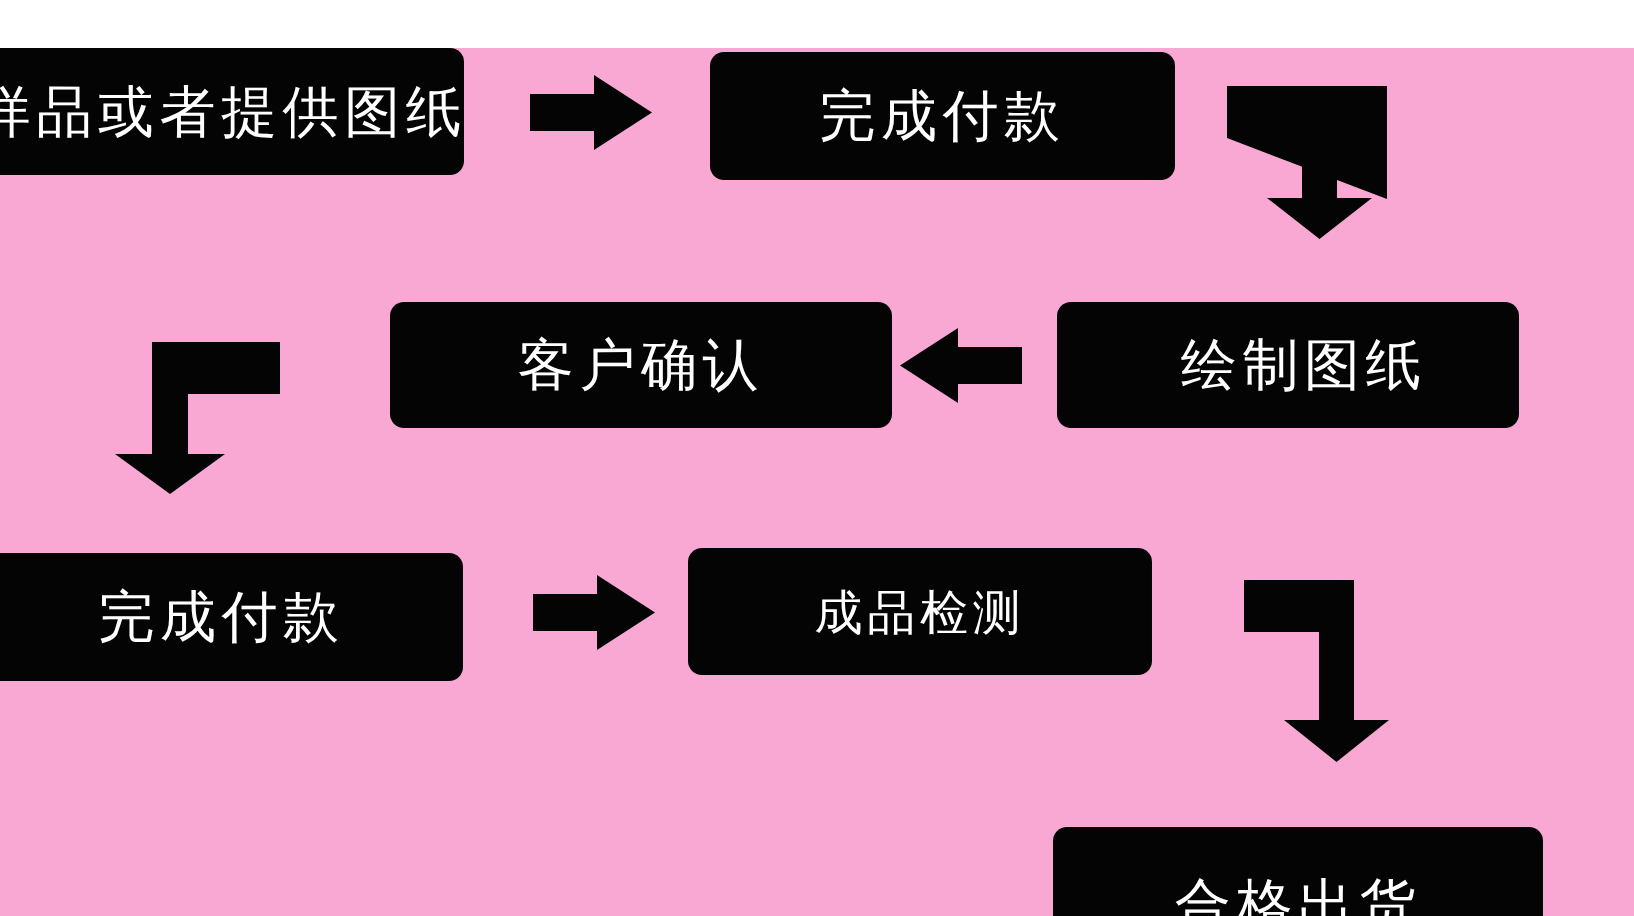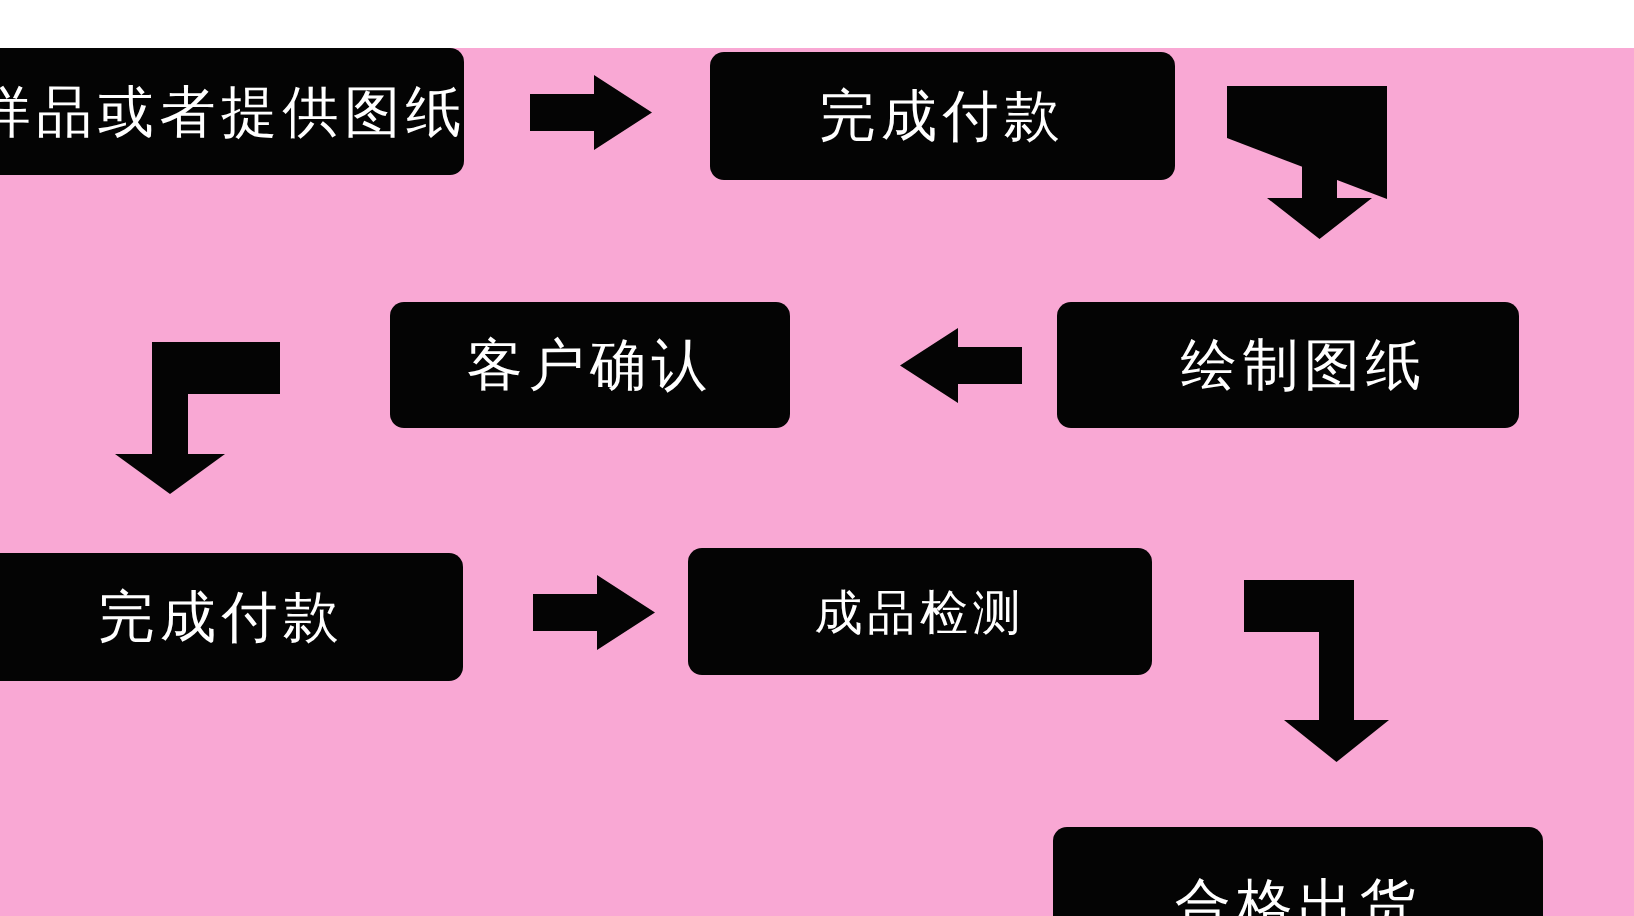--- a/index.html
+++ b/index.html
@@ -59,21 +59,21 @@
   </div>
 
   <div class="node" style="left: 710px; top: 4px; width: 465px; height: 128px; background: rgb(4, 4, 4);">
     <span class="node-label" style="font-size: 56px; color: rgb(255, 255, 255);">完成付款</span>
   </div>
 
   <div class="node" style="left: 1057px; top: 254px; width: 462px; height: 126px; background: rgb(4, 4, 4); padding-left: 32px;">
     <span class="node-label" style="font-size: 56px; color: rgb(255, 255, 255);">绘制图纸</span>
   </div>
 
-  <div class="node" style="left: 390px; top: 254px; width: 400px; height: 126px; background: rgb(4, 4, 4);">
+  <div class="node" style="left: 390px; top: 254px; width: 502px; height: 126px; background: rgb(4, 4, 4);">
     <span class="node-label" style="font-size: 56px; color: rgb(255, 255, 255);">客户确认</span>
   </div>
 
   <div class="node" style="left: -20px; top: 505px; width: 483px; height: 128px; background: rgb(4, 4, 4);">
     <span class="node-label" style="font-size: 56px; color: rgb(255, 255, 255);">完成付款</span>
   </div>
 
   <div class="node" style="left: 688px; top: 500px; width: 464px; height: 127px; background: rgb(4, 4, 4);">
     <span class="node-label" style="font-size: 48px; color: rgb(255, 255, 255);">成品检测</span>
   </div>

